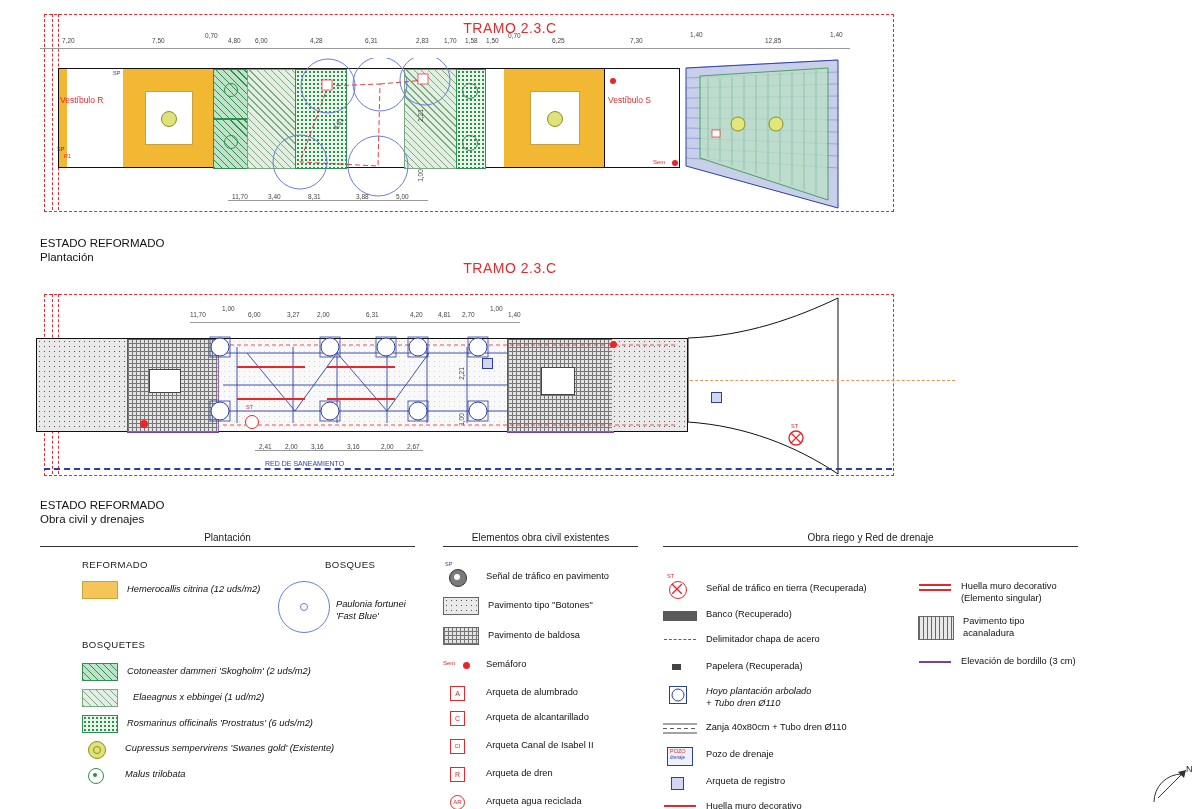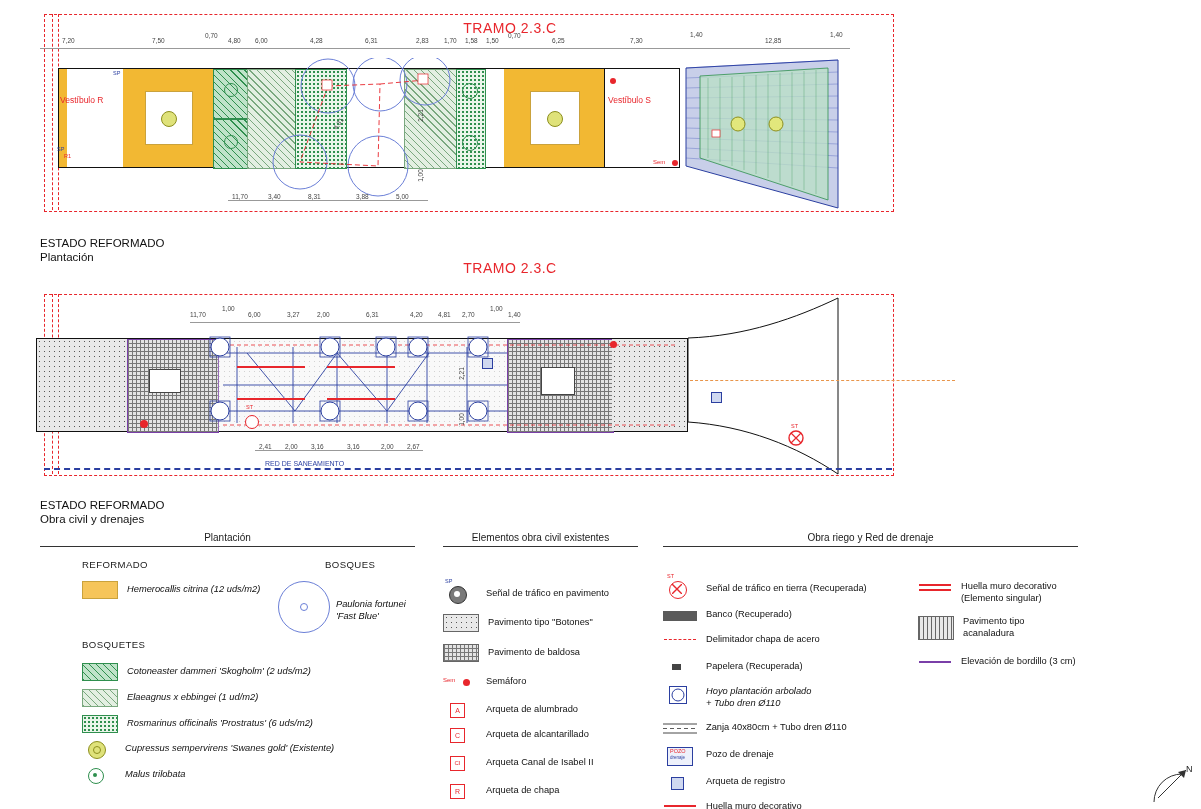--- a/index.html
+++ b/index.html
@@ -293,21 +293,21 @@
     <div class="abs sec-head" style="left:285px;top:0;">BOSQUES</div>
     <div class="abs circ" style="left:238px;top:22px;width:50px;height:50px;border:1px solid #6b7fd7;"></div>
     <div class="abs circ" style="left:260px;top:44px;width:6px;height:6px;border:1px solid #6b7fd7;"></div>
     <div class="abs legend-lbl ital" style="left:296px;top:40px;">Paulonia fortunei 'Fast Blue'</div>
 
     <div class="abs sec-head" style="left:42px;top:80px;">BOSQUETES</div>
     <div class="abs legend-row" style="left:42px;top:104px;width:300px;">
       <span class="legend-sym hatch-green" style="border:1px solid #2f8f4e;"></span>
       <span class="legend-lbl ital">Cotoneaster dammeri 'Skogholm' (2 uds/m2)</span>
     </div>
-    <div class="abs legend-row" style="left:42px;top:130px;width:300px;">
+    <div class="abs legend-row" style="left:42px;top:130px;width:300px;gap:6px;">
       <span class="legend-sym hatch-greenlt" style="border:1px solid #7aa87f;"></span>
       <span class="legend-lbl ital">Elaeagnus x ebbingei (1 ud/m2)</span>
     </div>
     <div class="abs legend-row" style="left:42px;top:156px;width:300px;">
       <span class="legend-sym dot-green" style="border:1px solid #2f8f4e;"></span>
       <span class="legend-lbl ital">Rosmarinus officinalis 'Prostratus' (6 uds/m2)</span>
     </div>
     <div class="abs legend-row" style="left:42px;top:182px;width:300px;">
       <span class="legend-sym">
         <span class="abs circ" style="left:6px;top:0;width:16px;height:16px;border:1px solid #8d8f1e;background:#dfe27a;"></span>
@@ -322,21 +322,21 @@
       </span>
       <span class="legend-lbl ital">Malus trilobata</span>
     </div>
   </div>
 </div>
 
 <div class="abs" style="left:443px;top:532px;width:195px;">
   <div class="legend-title">Elementos obra civil existentes</div>
   <div style="position:relative;margin-top:12px;">
 
-    <div class="legend-row" style="margin-top:39px;text-align:center;">
+    <div class="legend-row" style="margin-top:22px;text-align:center;">
       <span class="legend-sym">
         <span class="abs circ" style="left:6px;top:0;width:16px;height:16px;background:#7a7a7a;border:1px solid #333;"></span>
         <span class="abs circ" style="left:11px;top:5px;width:6px;height:6px;background:#fff;"></span>
         <span class="abs" style="left:2px;top:-8px;font-size:5.5px;color:#2b3fa0;">SP</span>
       </span>
       <span class="legend-lbl">Señal de tráfico en pavimento</span>
     </div>
 
     <div class="legend-row" style="margin-top:12px;">
       <span class="legend-sym grey-dots" style="border:1px solid #666;"></span>
@@ -374,21 +374,21 @@
       <span class="legend-sym">
         <span class="abs" style="left:7px;top:1px;width:13px;height:13px;border:1px solid #e8262c;font-size:6px;color:#e8262c;text-align:center;line-height:13px;">CI</span>
       </span>
       <span class="legend-lbl">Arqueta Canal de Isabel II</span>
     </div>
 
     <div class="legend-row" style="margin-top:12px;">
       <span class="legend-sym">
         <span class="abs" style="left:7px;top:1px;width:13px;height:13px;border:1px solid #e8262c;font-size:7px;color:#e8262c;text-align:center;line-height:13px;">R</span>
       </span>
-      <span class="legend-lbl">Arqueta de chapa</span>
+      <span class="legend-lbl">Arqueta de dren</span>
     </div>
 
     <div class="legend-row" style="margin-top:12px;">
       <span class="legend-sym">
         <span class="abs circ" style="left:7px;top:1px;width:13px;height:13px;border:1px solid #e8262c;font-size:6px;color:#e8262c;text-align:center;line-height:13px;">AR</span>
       </span>
       <span class="legend-lbl">Arqueta agua reciclada</span>
     </div>
 
   </div>

